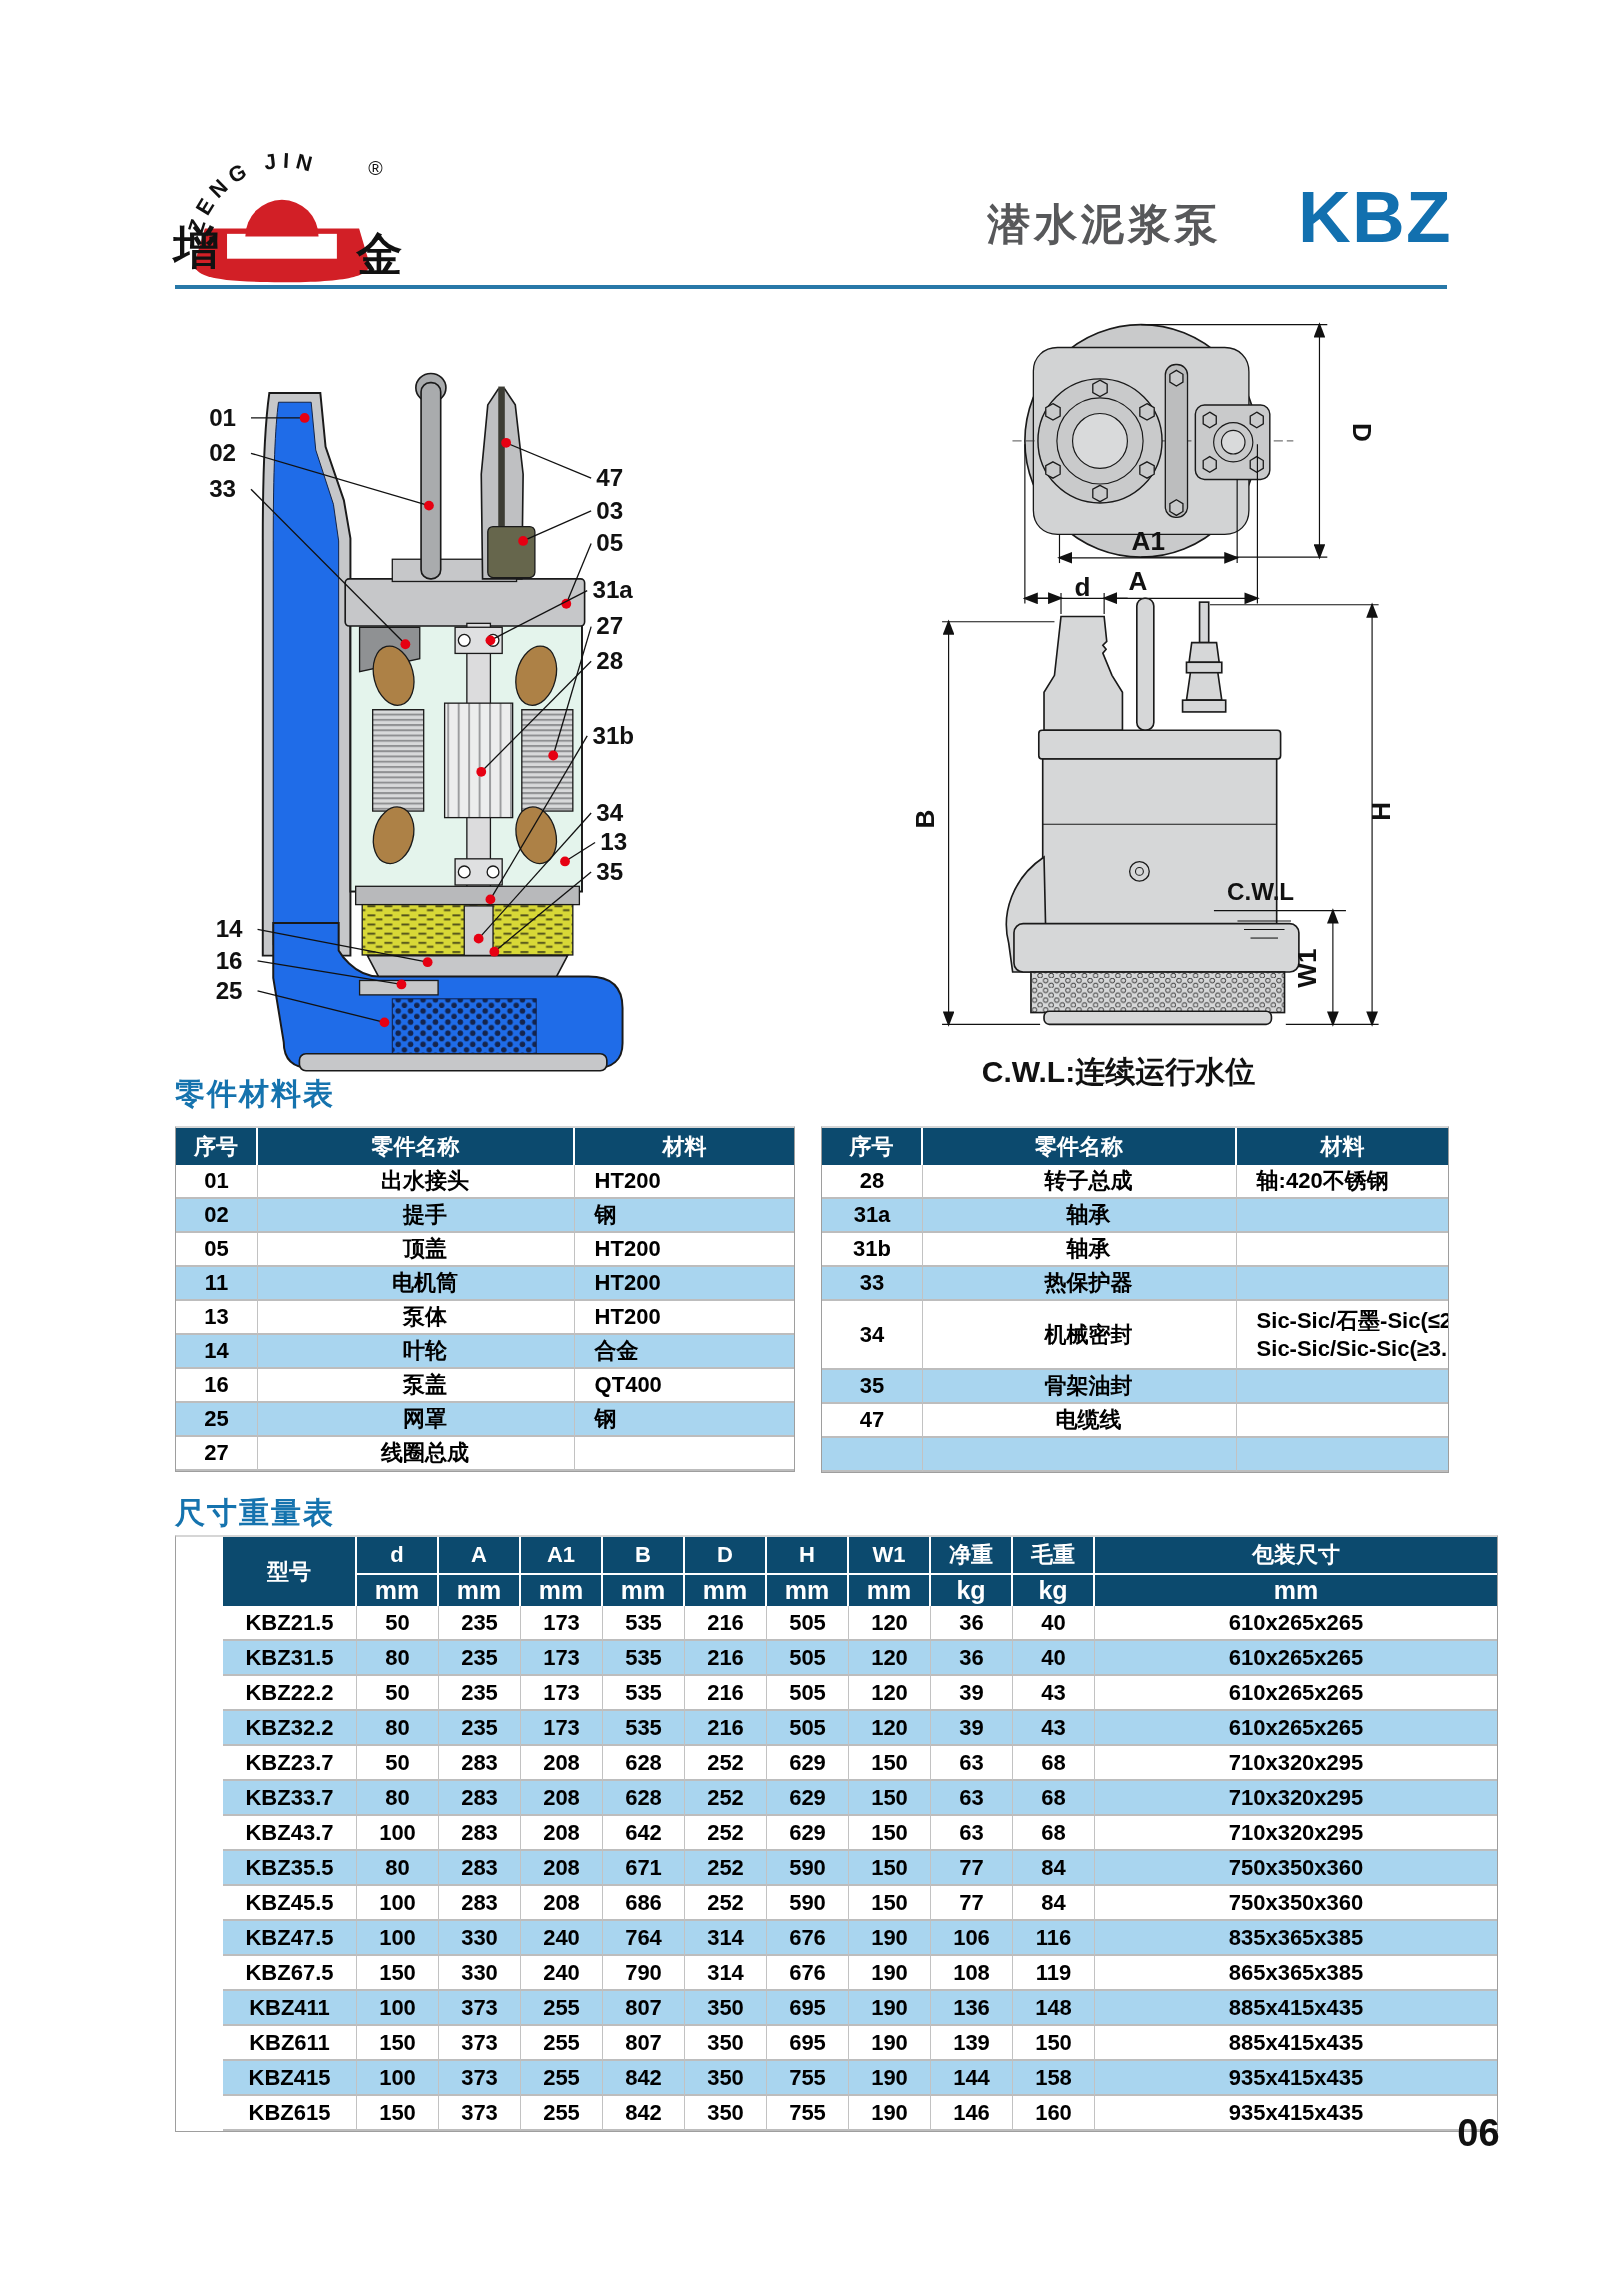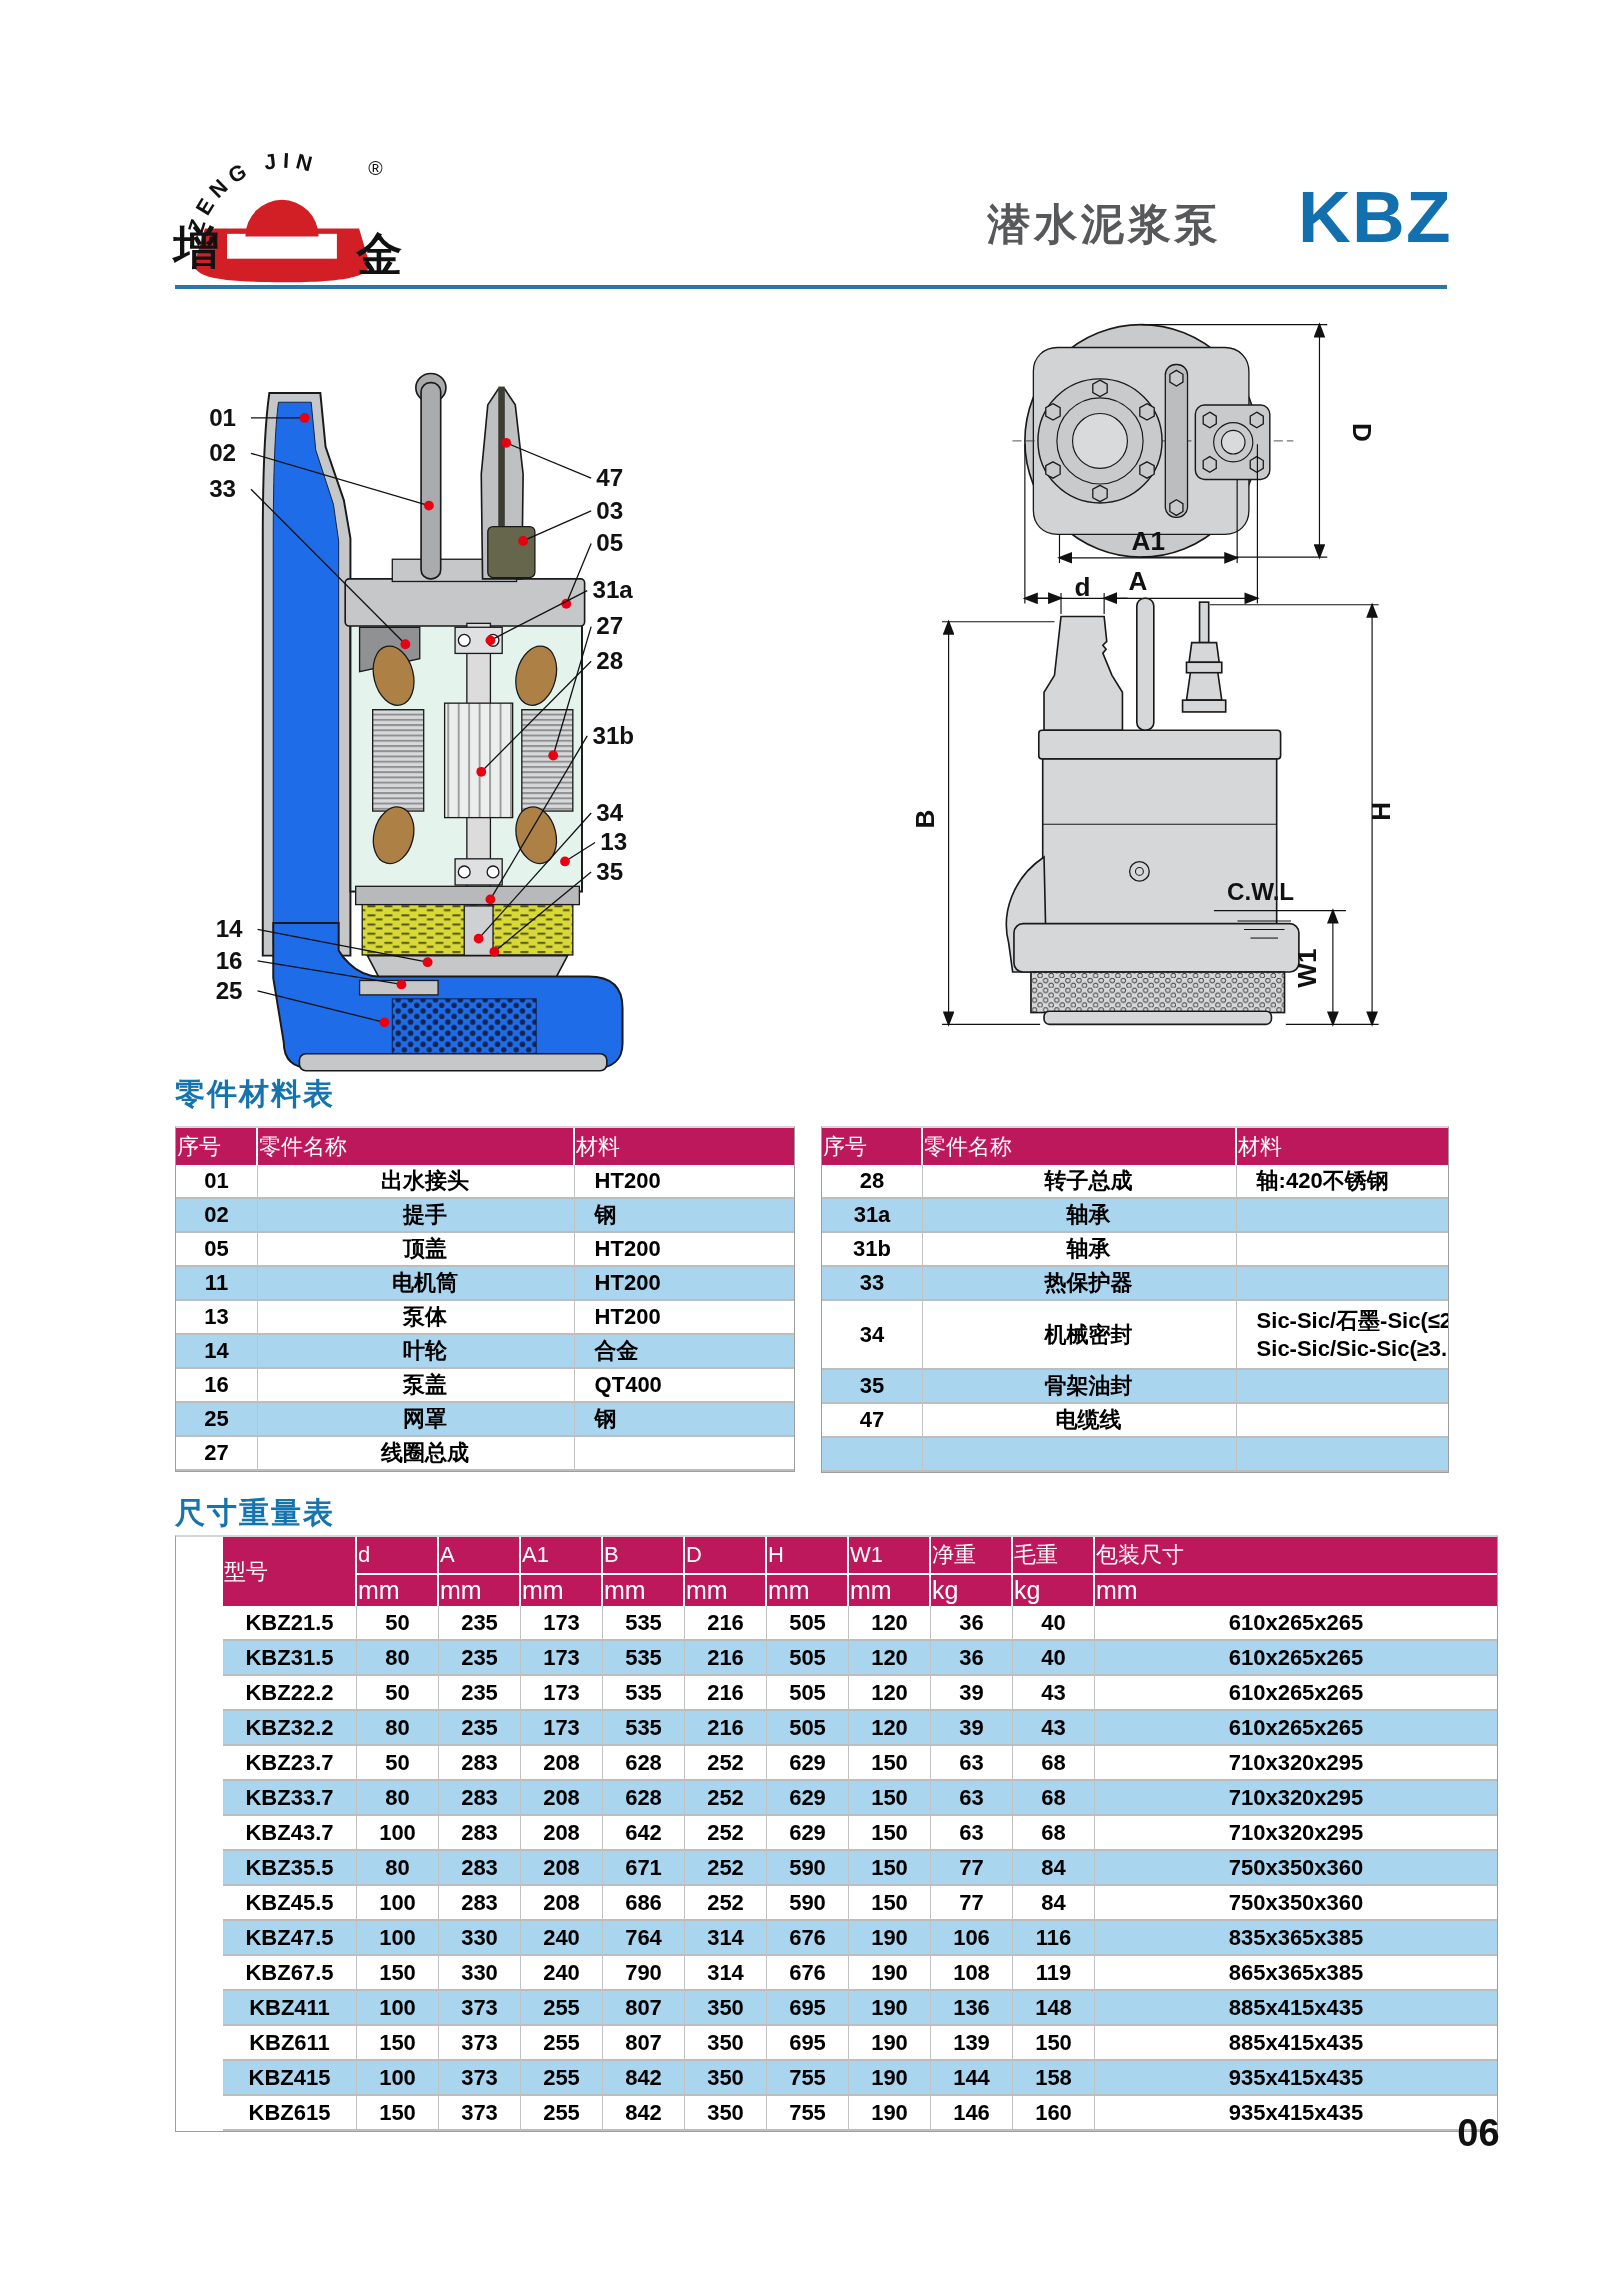--- a/index.html
+++ b/index.html
@@ -12,22 +12,22 @@
   .series-code{left:1256px;top:175px;width:196px;font-size:73px;font-weight:900;color:#1270af;
                letter-spacing:1.3px;text-align:right;}
   .header-rule{left:175px;top:285px;width:1272px;height:3.9px;background:#2878a8;}
   
   .section-title{font-size:30px;font-weight:bold;color:#1573ae;letter-spacing:2px;}
   #parts-title{left:175px;top:1074px;text-align:right;}
   #dims-title{left:175px;top:1493px;}
   
   table{border-collapse:separate;border-spacing:0;table-layout:fixed;}
   .dtable{border:1.3px solid #9e9e9e;border-top:2.6px solid #d6d6d6;}
-  .dtable th{background:#be185d;color:#fff;font-size:22px;font-weight:normal;
-             border-right:2.6px solid #fff;text-align:left;vertical-align:middle;}
+  .dtable th{background:#0c4a6e;color:#fff;font-size:22px;font-weight:bold;
+             border-right:2.6px solid #fff;text-align:center;vertical-align:middle;}
   .dtable th:last-child{border-right:none;}
   .dtable td{font-size:22px;font-weight:bold;text-align:center;vertical-align:middle;
              border-right:1.3px solid #c2c2c2;border-bottom:2px solid #bdbdbd;background:#fff;
              padding:0 3.9px;overflow:hidden;white-space:nowrap;}
   .dtable td:last-child{border-right:none;}
   .dtable tr.alt td{background:#a9d5ef;}
   .parts thead th{height:35px;}
   .parts tbody td{height:32px;}
   .parts tbody tr.tall td{height:67px;}
   .parts td.name{text-align:center;padding-left:22px;}
@@ -298,20 +298,21 @@
       <line x1="466" y1="512" x2="668" y2="512" stroke-width="2.2"></line>
       <line x1="502" y1="528" x2="584" y2="528" stroke-width="1.6"></line>
       <line x1="512" y1="541" x2="574" y2="541" stroke-width="1.6"></line>
       <line x1="522" y1="554" x2="564" y2="554" stroke-width="1.6"></line>
     </g>
 
     <line x1="648" y1="512" x2="648" y2="686" stroke="#111" stroke-width="1.8" marker-start="url(#ar2)" marker-end="url(#ar2)"></line>
     <text class="dimlbl" x="622" y="600" transform="rotate(-90 622 600)" text-anchor="middle" font-size="37">W1</text>
   </svg>
 
+  <div class="abs caption">C.W.L:连续运行水位</div>
 
   <div class="abs section-title" id="parts-title">零件材料表</div>
 
   <table class="abs dtable parts" id="parts-left">
     <colgroup>
         <col style="width:82px">
         <col style="width:317px">
         <col style="width:219px">
       </colgroup>
     <thead>

